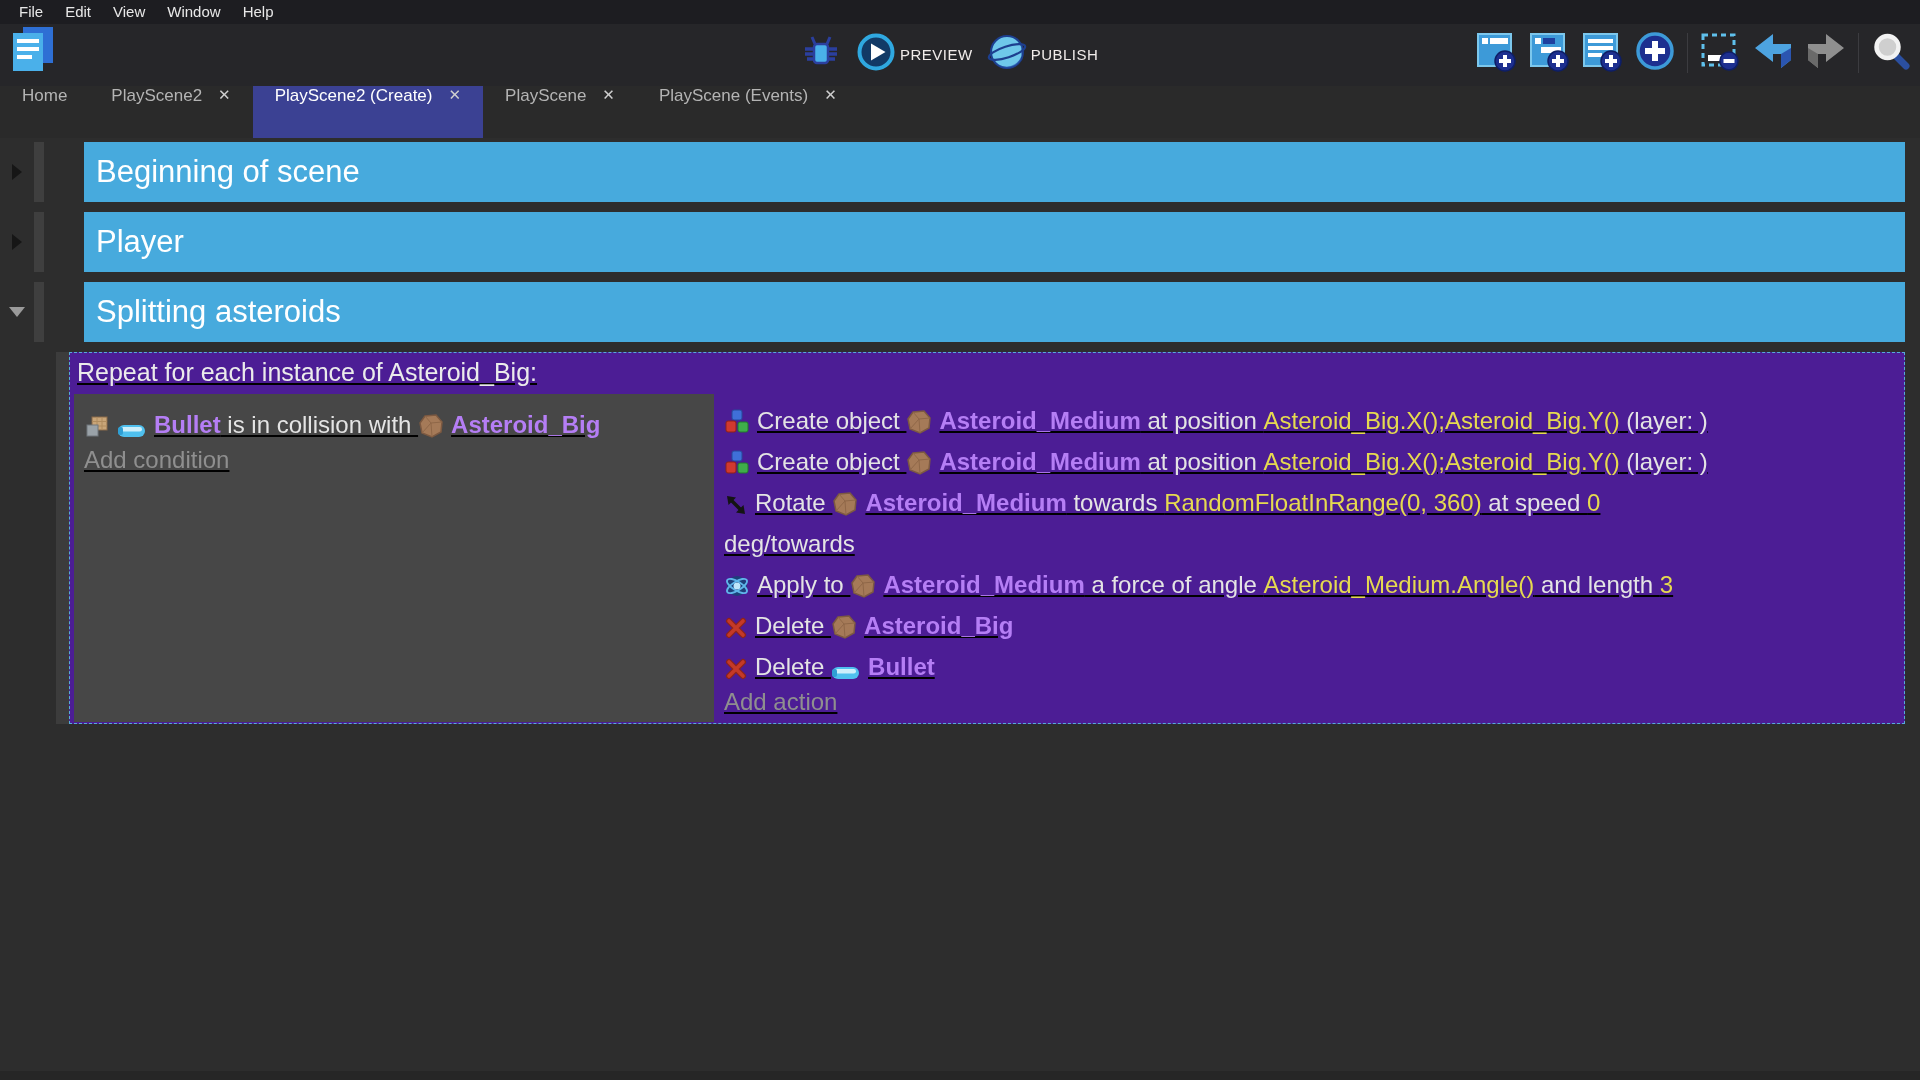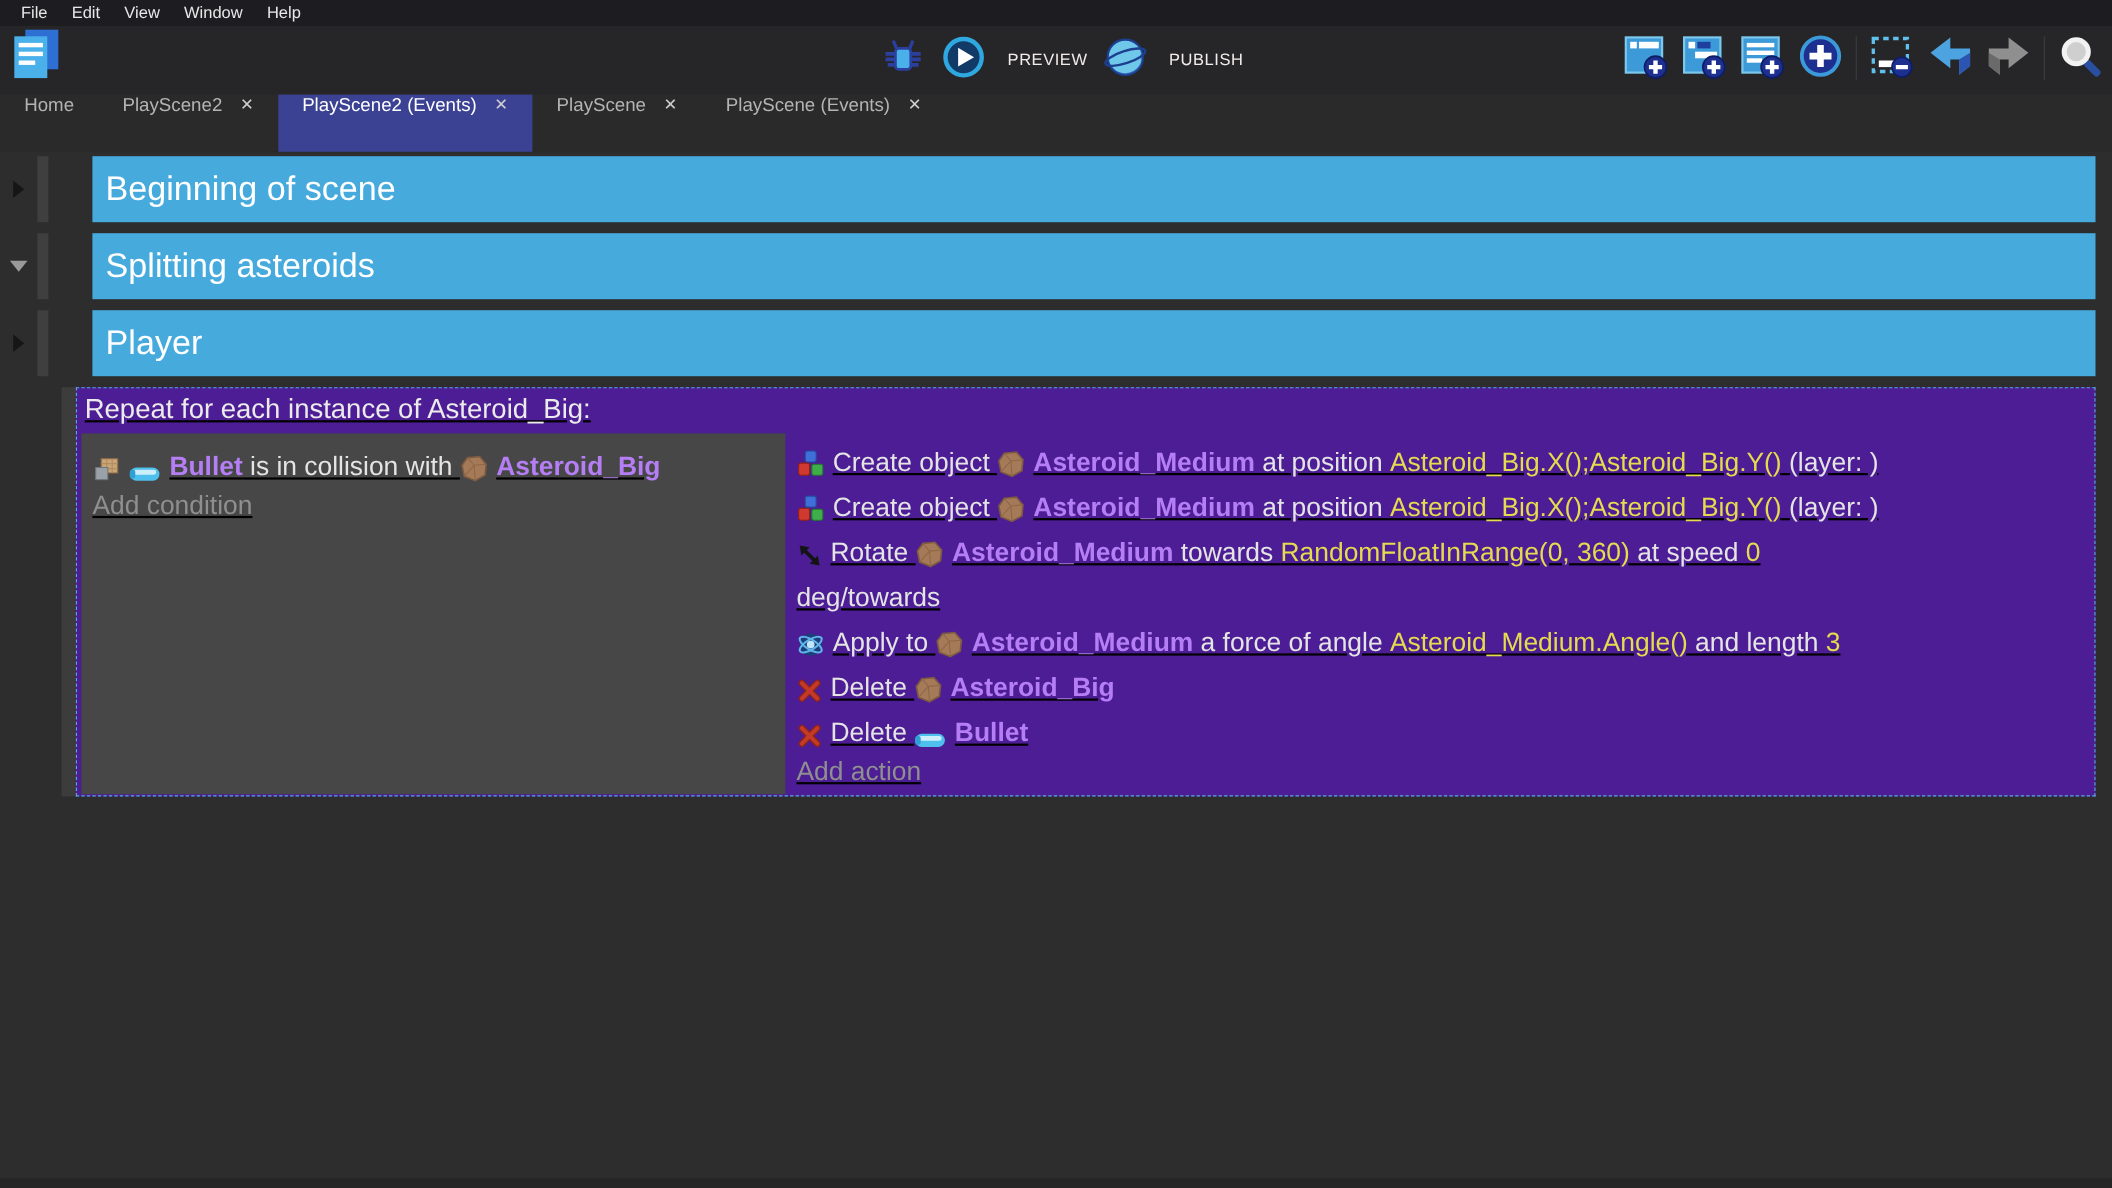--- a/index.html
+++ b/index.html
@@ -10,21 +10,21 @@
   
   .menubar { position:absolute; top:0; left:0; width:1920px; height:24px; background:#1d1d21;
              display:flex; align-items:center; padding-left:8px; }
   .menu-item { color:#e8e8e8; font-size:15px; padding:0 11px; height:24px; line-height:24px; cursor:default; }
 
   
   .toolbar { position:absolute; top:24px; left:0; width:1920px; height:62px; background:#262629; }
   .tb-left { position:absolute; left:12px; top:6px; }
   .tb-center { position:absolute; left:800px; top:8px; display:flex; align-items:center; gap:14px; }
   .tb-label { color:#f1ecea; font-size:15px; letter-spacing:0.5px; margin-left:-4px; }
-  .tb-group { display:flex; align-items:center; gap:24px; cursor:pointer; }
+  .tb-group { display:flex; align-items:center; gap:8px; cursor:pointer; }
   .tb-right { position:absolute; right:8px; top:8px; display:flex; align-items:center; gap:11px; }
   .tb-icon { width:42px; height:42px; display:flex; align-items:center; justify-content:center; cursor:pointer; }
   .tb-sep { width:1px; height:40px; background:#3c3c40; }
 
   
   .tabbar { position:absolute; top:86px; left:0; width:1920px; height:52px; background:#2a2a2a; display:flex; }
   .tab { height:52px; display:flex; align-items:flex-start; padding:0 22px; gap:16px; color:#b4b4b4;
          font-size:17px; cursor:pointer; }
   .tab.active { background:#3b4193; color:#ffffff; }
   .tab-close { font-size:15px; color:#cfcfcf; cursor:pointer; }
@@ -207,21 +207,21 @@
   <div class="tabbar">
       <div class="tab">
     <span class="tab-label">Home</span>
 
   </div>
       <div class="tab">
     <span class="tab-label">PlayScene2</span>
     <span class="tab-close">✕</span>
   </div>
       <div class="tab active">
-    <span class="tab-label">PlayScene2 (Events)</span>
+    <span class="tab-label">PlayScene2 (Create)</span>
     <span class="tab-close">✕</span>
   </div>
       <div class="tab">
     <span class="tab-label">PlayScene</span>
     <span class="tab-close">✕</span>
   </div>
       <div class="tab">
     <span class="tab-label">PlayScene (Events)</span>
     <span class="tab-close">✕</span>
   </div>
@@ -233,34 +233,34 @@
     <div class="gutter">
             <span class="tri tri-collapsed"></span>
           </div>
     <div class="drag-strip"></div>
     <div class="group-bar">
       <span class="group-title">Beginning of scene</span>
     </div>
   </div>
         <div class="group-row">
     <div class="gutter">
+            <span class="tri tri-collapsed"></span>
+          </div>
+    <div class="drag-strip"></div>
+    <div class="group-bar">
+      <span class="group-title">Player</span>
+    </div>
+  </div>
+        <div class="group-row">
+    <div class="gutter">
             <span class="tri tri-expanded"></span>
           </div>
     <div class="drag-strip"></div>
     <div class="group-bar">
       <span class="group-title">Splitting asteroids</span>
-    </div>
-  </div>
-        <div class="group-row">
-    <div class="gutter">
-            <span class="tri tri-collapsed"></span>
-          </div>
-    <div class="drag-strip"></div>
-    <div class="group-bar">
-      <span class="group-title">Player</span>
     </div>
   </div>
       </div>
 
     <div class="event-block">
       <div class="sub-strip"></div>
       <div class="event-body">
         <div class="repeat-header">Repeat for each instance of Asteroid_Big:</div>
         <div class="event-columns">
           <div class="conditions-panel">

